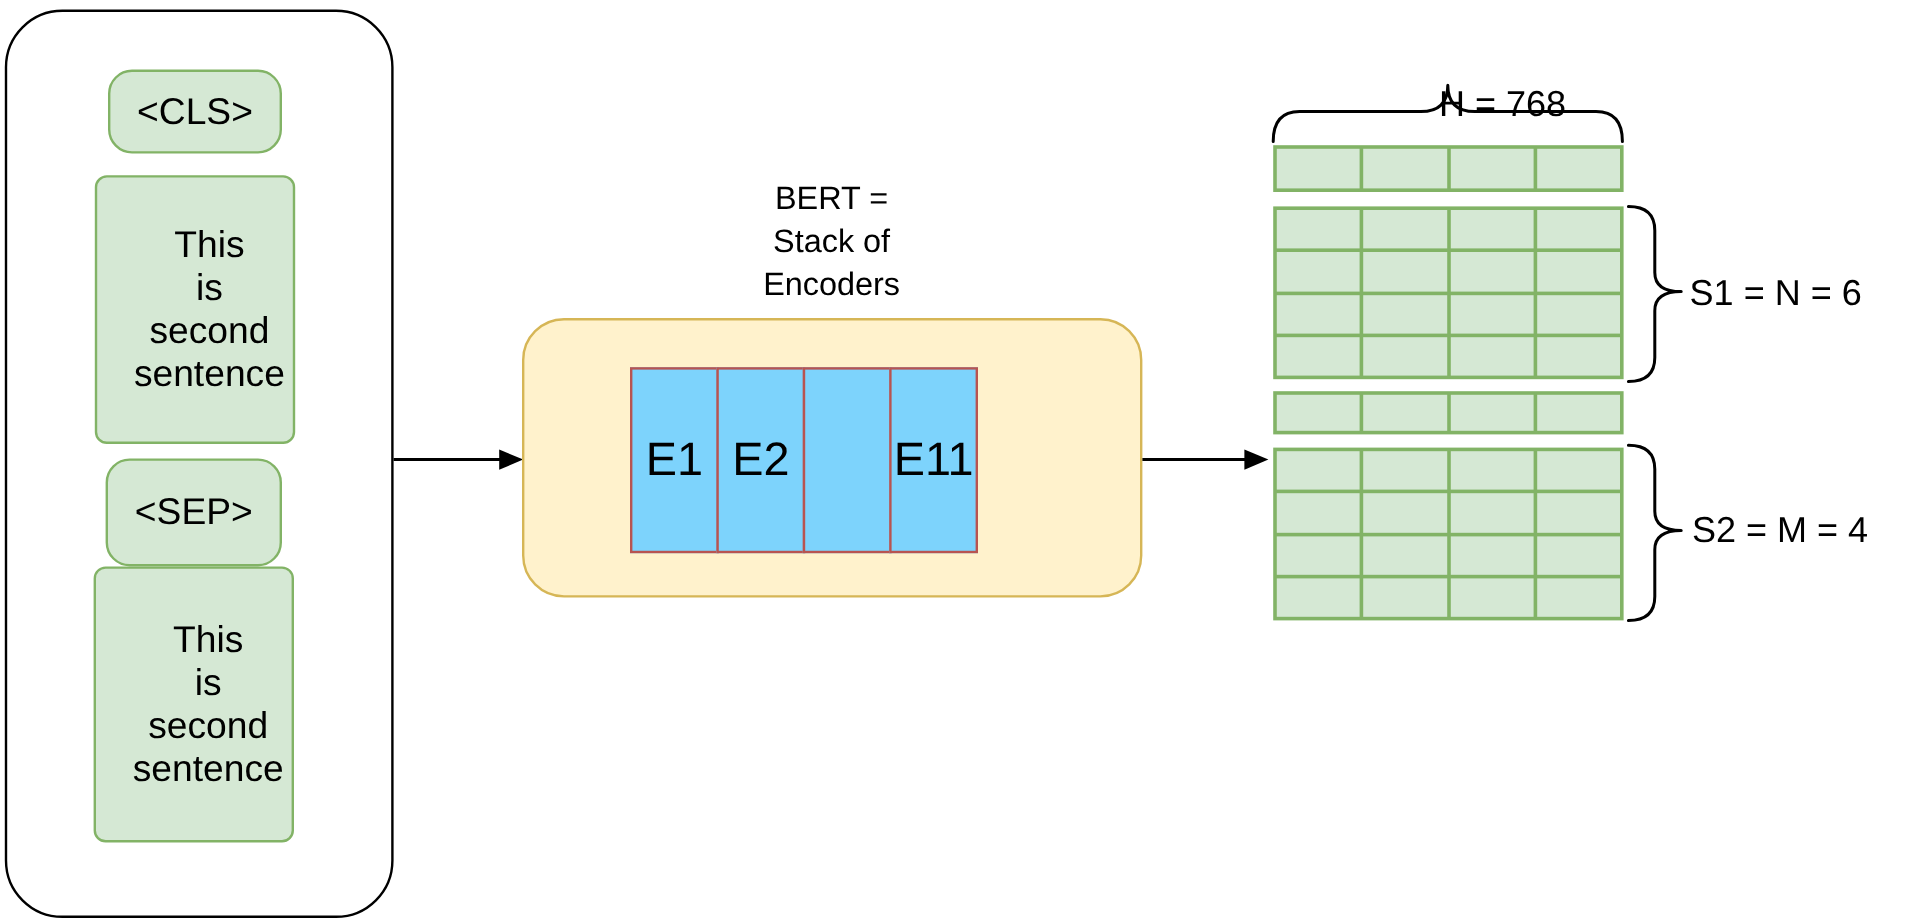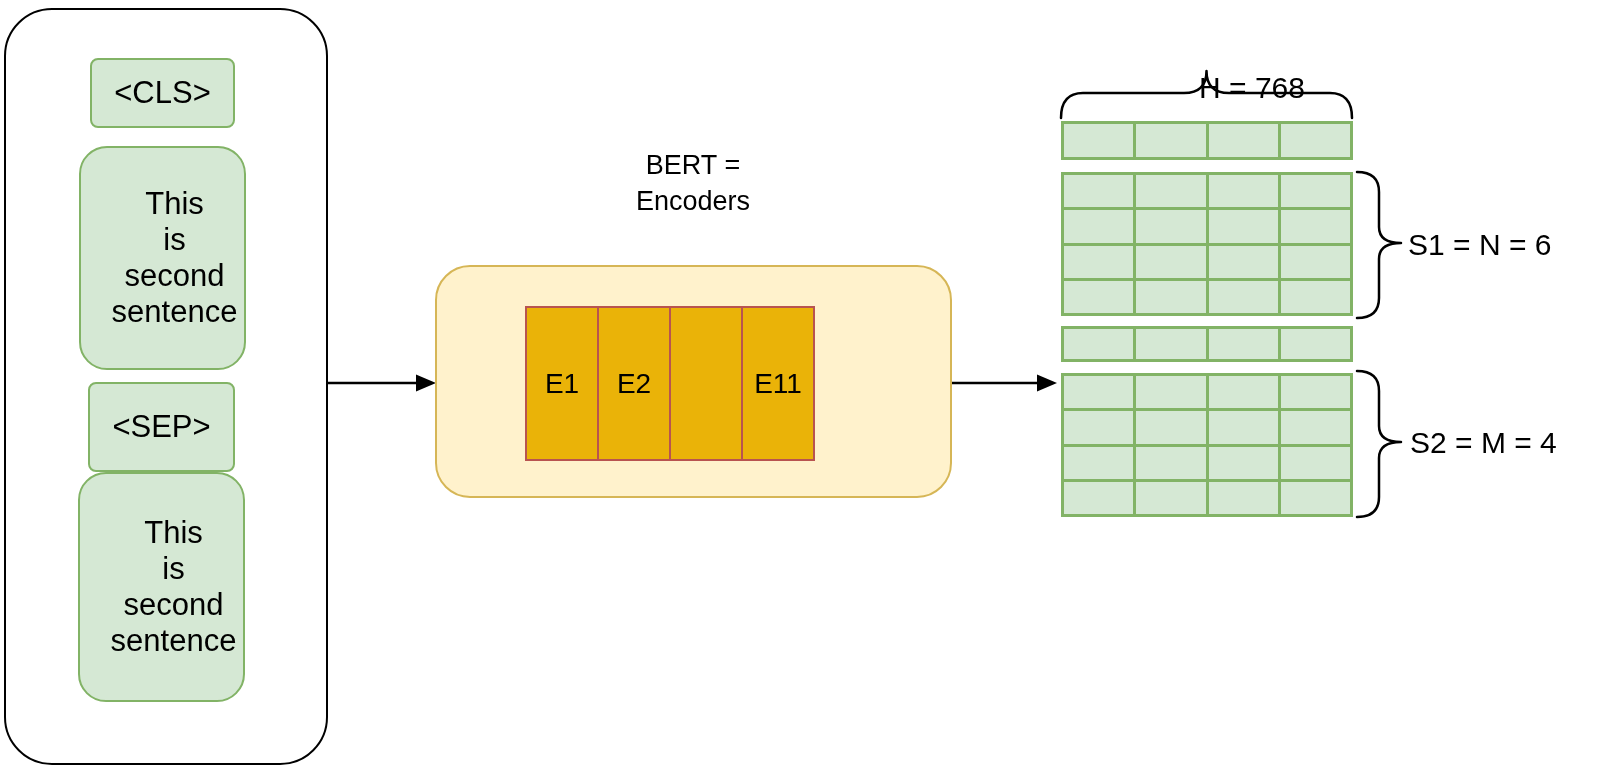--- a/index.html
+++ b/index.html
@@ -18,44 +18,44 @@
     background:#D5E8D4;
     border:2px solid #82B366;
     display:flex;
     flex-direction:column;
     align-items:center;
     justify-content:center;
     font-size:31px;
     line-height:36px;
     text-align:center;
   }
-  .token.special { border-radius:8px; }
-  .token.sentence { border-radius:28px;padding-left:24px; }
+  .token.special { border-radius:20px; }
+  .token.sentence { border-radius:10px;padding-left:24px; }
 
   
   .bert-title {
     text-align:center;
     font-size:27px;
     line-height:36px;
   }
   .bert-box {
     background:#FFF2CC;
     border:2px solid #D6B656;
     border-radius:35px;
   }
   .encoders { display:flex; }
   .encoder {
     width:74px;
     height:155px;
-    background:#eab308;
+    background:#7dd3fc;
     border:2px solid #B85450;
     display:flex;
     align-items:center;
     justify-content:center;
-    font-size:28px;
+    font-size:39px;
   }
   .encoder + .encoder { margin-left:-2px; }
 
   
   .grid {
     display:grid;
     background:#82B366;
     gap:3px;
     padding:3px;
   }
@@ -97,20 +97,21 @@
   <div>sentence</div>
 </div>
 
 <svg class="abs stroke-shape" style="left:328px; top:371px;" width="110" height="24" viewBox="0 0 110 24">
   <line x1="0" y1="12" x2="92" y2="12" stroke="#000" stroke-width="2.5"></line>
   <polygon points="88,3.5 108,12 88,20.5" fill="#000"></polygon>
 </svg>
 
 <div class="abs bert-title" style="left:543px; top:147px; width:300px;">
   <div>BERT =</div>
+  <div>Stack of</div>
   <div>Encoders</div>
 </div>
 
 <div class="abs bert-box" style="left:435px; top:265px; width:517px; height:233px;"></div>
 
 <div class="abs encoders" style="left:525px; top:306px;">
   <div class="encoder">
       <span>E1</span>
     </div>
   <div class="encoder">

